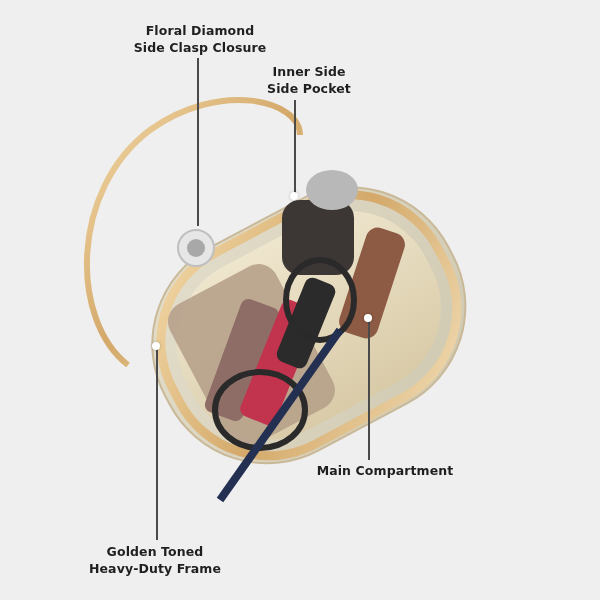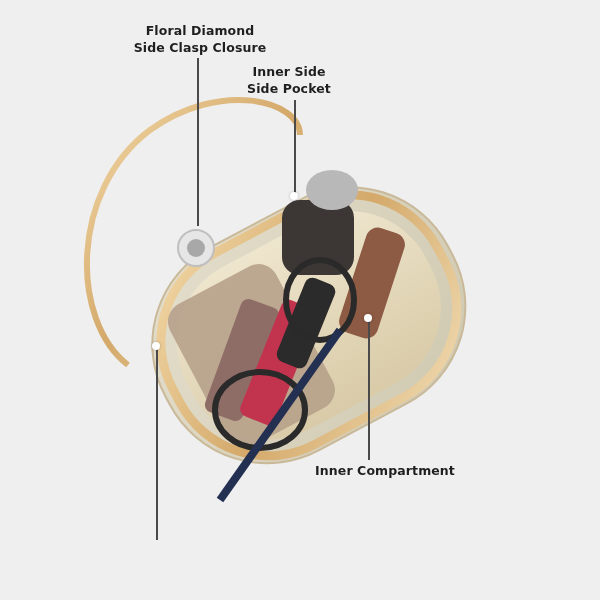--- a/index.html
+++ b/index.html
@@ -66,29 +66,33 @@
       <circle cx="196" cy="248" r="9" fill="#a8a8a8"></circle>
     </g>
   </svg>
 
   <div class="label" style="left:120px;top:22px;width:160px;">
     <div>Floral Diamond</div>
     <div>Side Clasp Closure</div>
   </div>
   <div class="line" style="left:197px;top:58px;height:168px;"></div>
 
-  <div class="label" style="left:224px;top:63px;width:130px;">
+  <div class="label" style="left:244px;top:63px;width:130px;">
     <div>Inner Side</div>
     <div>Side Pocket</div>
   </div>
   <div class="line" style="left:294px;top:100px;height:96px;"></div>
   <div class="dot" style="left:290px;top:192px;"></div>
 
   <div class="label" style="left:310px;top:462px;width:150px;">
-    <div>Inner Compartment</div>
+    <div>Main Compartment</div>
   </div>
   <div class="line" style="left:368px;top:318px;height:142px;"></div>
   <div class="dot" style="left:364px;top:314px;"></div>
 
+  <div class="label" style="left:85px;top:543px;width:140px;">
+    <div>Golden Toned</div>
+    <div>Heavy-Duty Frame</div>
+  </div>
   <div class="line" style="left:156px;top:346px;height:194px;"></div>
   <div class="dot" style="left:152px;top:342px;"></div>
 
 </div>
 
 </body></html>

